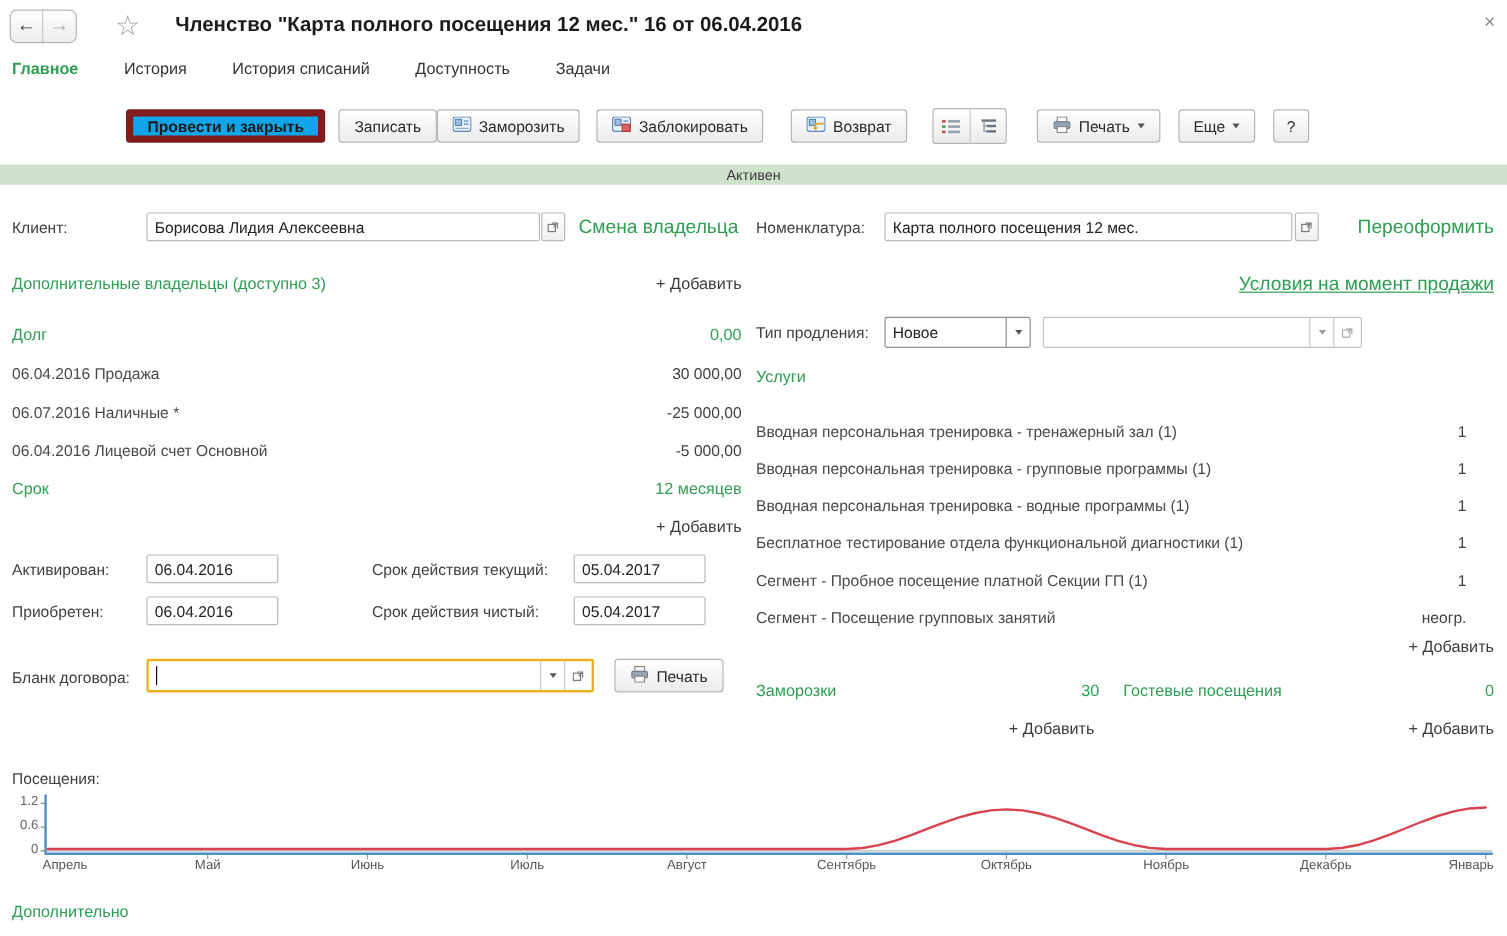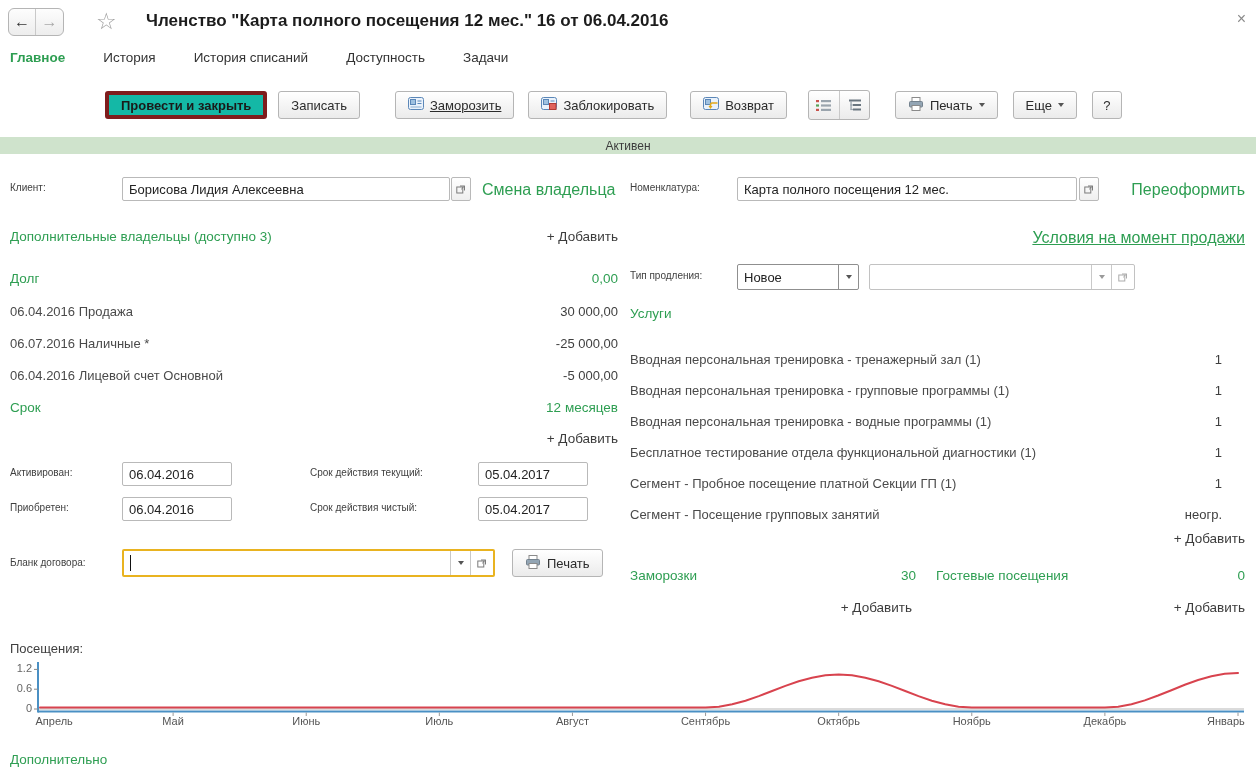--- a/index.html
+++ b/index.html
@@ -14,30 +14,30 @@
   .star{position:absolute;left:96px;top:8px;font-size:23px;color:#a0a0a0;line-height:26px;}
   .title{position:absolute;left:146px;top:11px;font-size:17px;font-weight:bold;color:#1c1c1c;white-space:nowrap;}
   .close-x{position:absolute;right:10px;top:12px;font-size:16px;color:#8a8a8a;cursor:pointer;line-height:14px;}
   
   .tabbar{position:absolute;left:10px;top:50px;display:flex;}
   .tab{font-size:13.5px;color:#333;margin-right:38px;cursor:pointer;text-decoration:none;}
   .tab.active{color:#2e9e52;font-weight:bold;}
   
   .toolbar{position:absolute;left:0;top:88px;width:1256px;height:34px;display:flex;align-items:center;padding-left:105px;box-sizing:border-box;}
   .tbtn{display:inline-flex;align-items:center;gap:6px;height:28px;padding:0 12px;background:linear-gradient(#ffffff,#ebebeb);border:1px solid #b5b5b5;border-radius:3px;font-size:13px;color:#2b2b2b;cursor:pointer;white-space:nowrap;}
-  .tbtn.primary{background:#14b8a6;border:4px solid #7f1d1d;font-weight:bold;color:#1a1a1a;}
+  .tbtn.primary{background:#0ea5e9;border:6px solid #7f1d1d;font-weight:bold;color:#1a1a1a;}
   .arrow-down{width:0;height:0;border-left:3.5px solid transparent;border-right:3.5px solid transparent;border-top:4.5px solid #555;display:inline-block;}
   .btn-group{display:inline-flex;border:1px solid #b5b5b5;border-radius:3px;overflow:hidden;background:linear-gradient(#ffffff,#ebebeb);}
   .gbtn{width:30px;height:28px;display:flex;align-items:center;justify-content:center;border:none;background:transparent;cursor:pointer;}
   .gbtn+.gbtn{border-left:1px solid #c9c9c9;}
   
   .statusbar{position:absolute;left:0;top:137px;width:1256px;height:17px;background:#cfe3cc;display:flex;align-items:center;justify-content:center;}
   .statusbar span{font-size:12px;color:#3c3c3c;}
   
-  .lbl{position:absolute;font-size:10px;color:#3f3f3f;white-space:nowrap;}
+  .lbl{position:absolute;font-size:13px;color:#3f3f3f;white-space:nowrap;}
   .glink{position:absolute;font-size:16px;color:#2e9e52;cursor:pointer;white-space:nowrap;}
   .glink.und{text-decoration:underline;}
   .ghead{position:absolute;font-size:13.5px;color:#2e9e52;white-space:nowrap;}
   .gval{position:absolute;font-size:13.5px;color:#2e9e52;white-space:nowrap;}
   .addl{position:absolute;font-size:13.5px;color:#3c3c3c;cursor:pointer;white-space:nowrap;}
   .field{position:absolute;box-sizing:border-box;height:24px;border:1px solid #b9b9b9;border-radius:2px;background:#fff;font-family:"Liberation Sans","DejaVu Sans",sans-serif;font-size:13px;color:#222;padding:2px 6px;}
   .chooser{position:absolute;box-sizing:border-box;height:24px;width:20px;border:1px solid #b9b9b9;border-radius:2px;background:linear-gradient(#fff,#efefef);display:flex;align-items:center;justify-content:center;cursor:pointer;}
   .combo{position:absolute;box-sizing:border-box;background:#fff;display:flex;align-items:center;}
   .combo .fill{flex:1;height:100%;}
   .combo .seg{width:20px;height:100%;display:flex;align-items:center;justify-content:center;border-left:1px solid #c9c9c9;cursor:pointer;box-sizing:border-box;}
@@ -77,21 +77,21 @@
     <a class="tab">Задачи</a>
   </nav>
 
   <div class="toolbar">
     <button class="tbtn primary">
         <span>Провести и закрыть</span>
       </button>
     <button class="tbtn" style="margin-left:11px;">
         <span>Записать</span>
       </button>
-    <button class="tbtn" style="margin-left:35px;text-decoration:underline;">
+    <button class="tbtn" style="">
       <span><svg width="16" height="13" viewBox="0 0 16 13">
             <rect x="0.5" y="0.5" width="15" height="12" rx="2" fill="#eaf2fb" stroke="#5b87b8"></rect>
             <rect x="2.5" y="2.5" width="5" height="5" fill="#9fc1e0" stroke="#5b87b8"></rect>
             <line x1="9.5" y1="4" x2="13.5" y2="4" stroke="#5b87b8"></line>
             <line x1="9.5" y1="6.5" x2="13.5" y2="6.5" stroke="#5b87b8"></line>
             <line x1="2.5" y1="10" x2="13.5" y2="10" stroke="#8fb0d2"></line>
           </svg></span>
       <span>Заморозить</span>
     </button>
     <button class="tbtn" style="margin-left:14px;">

